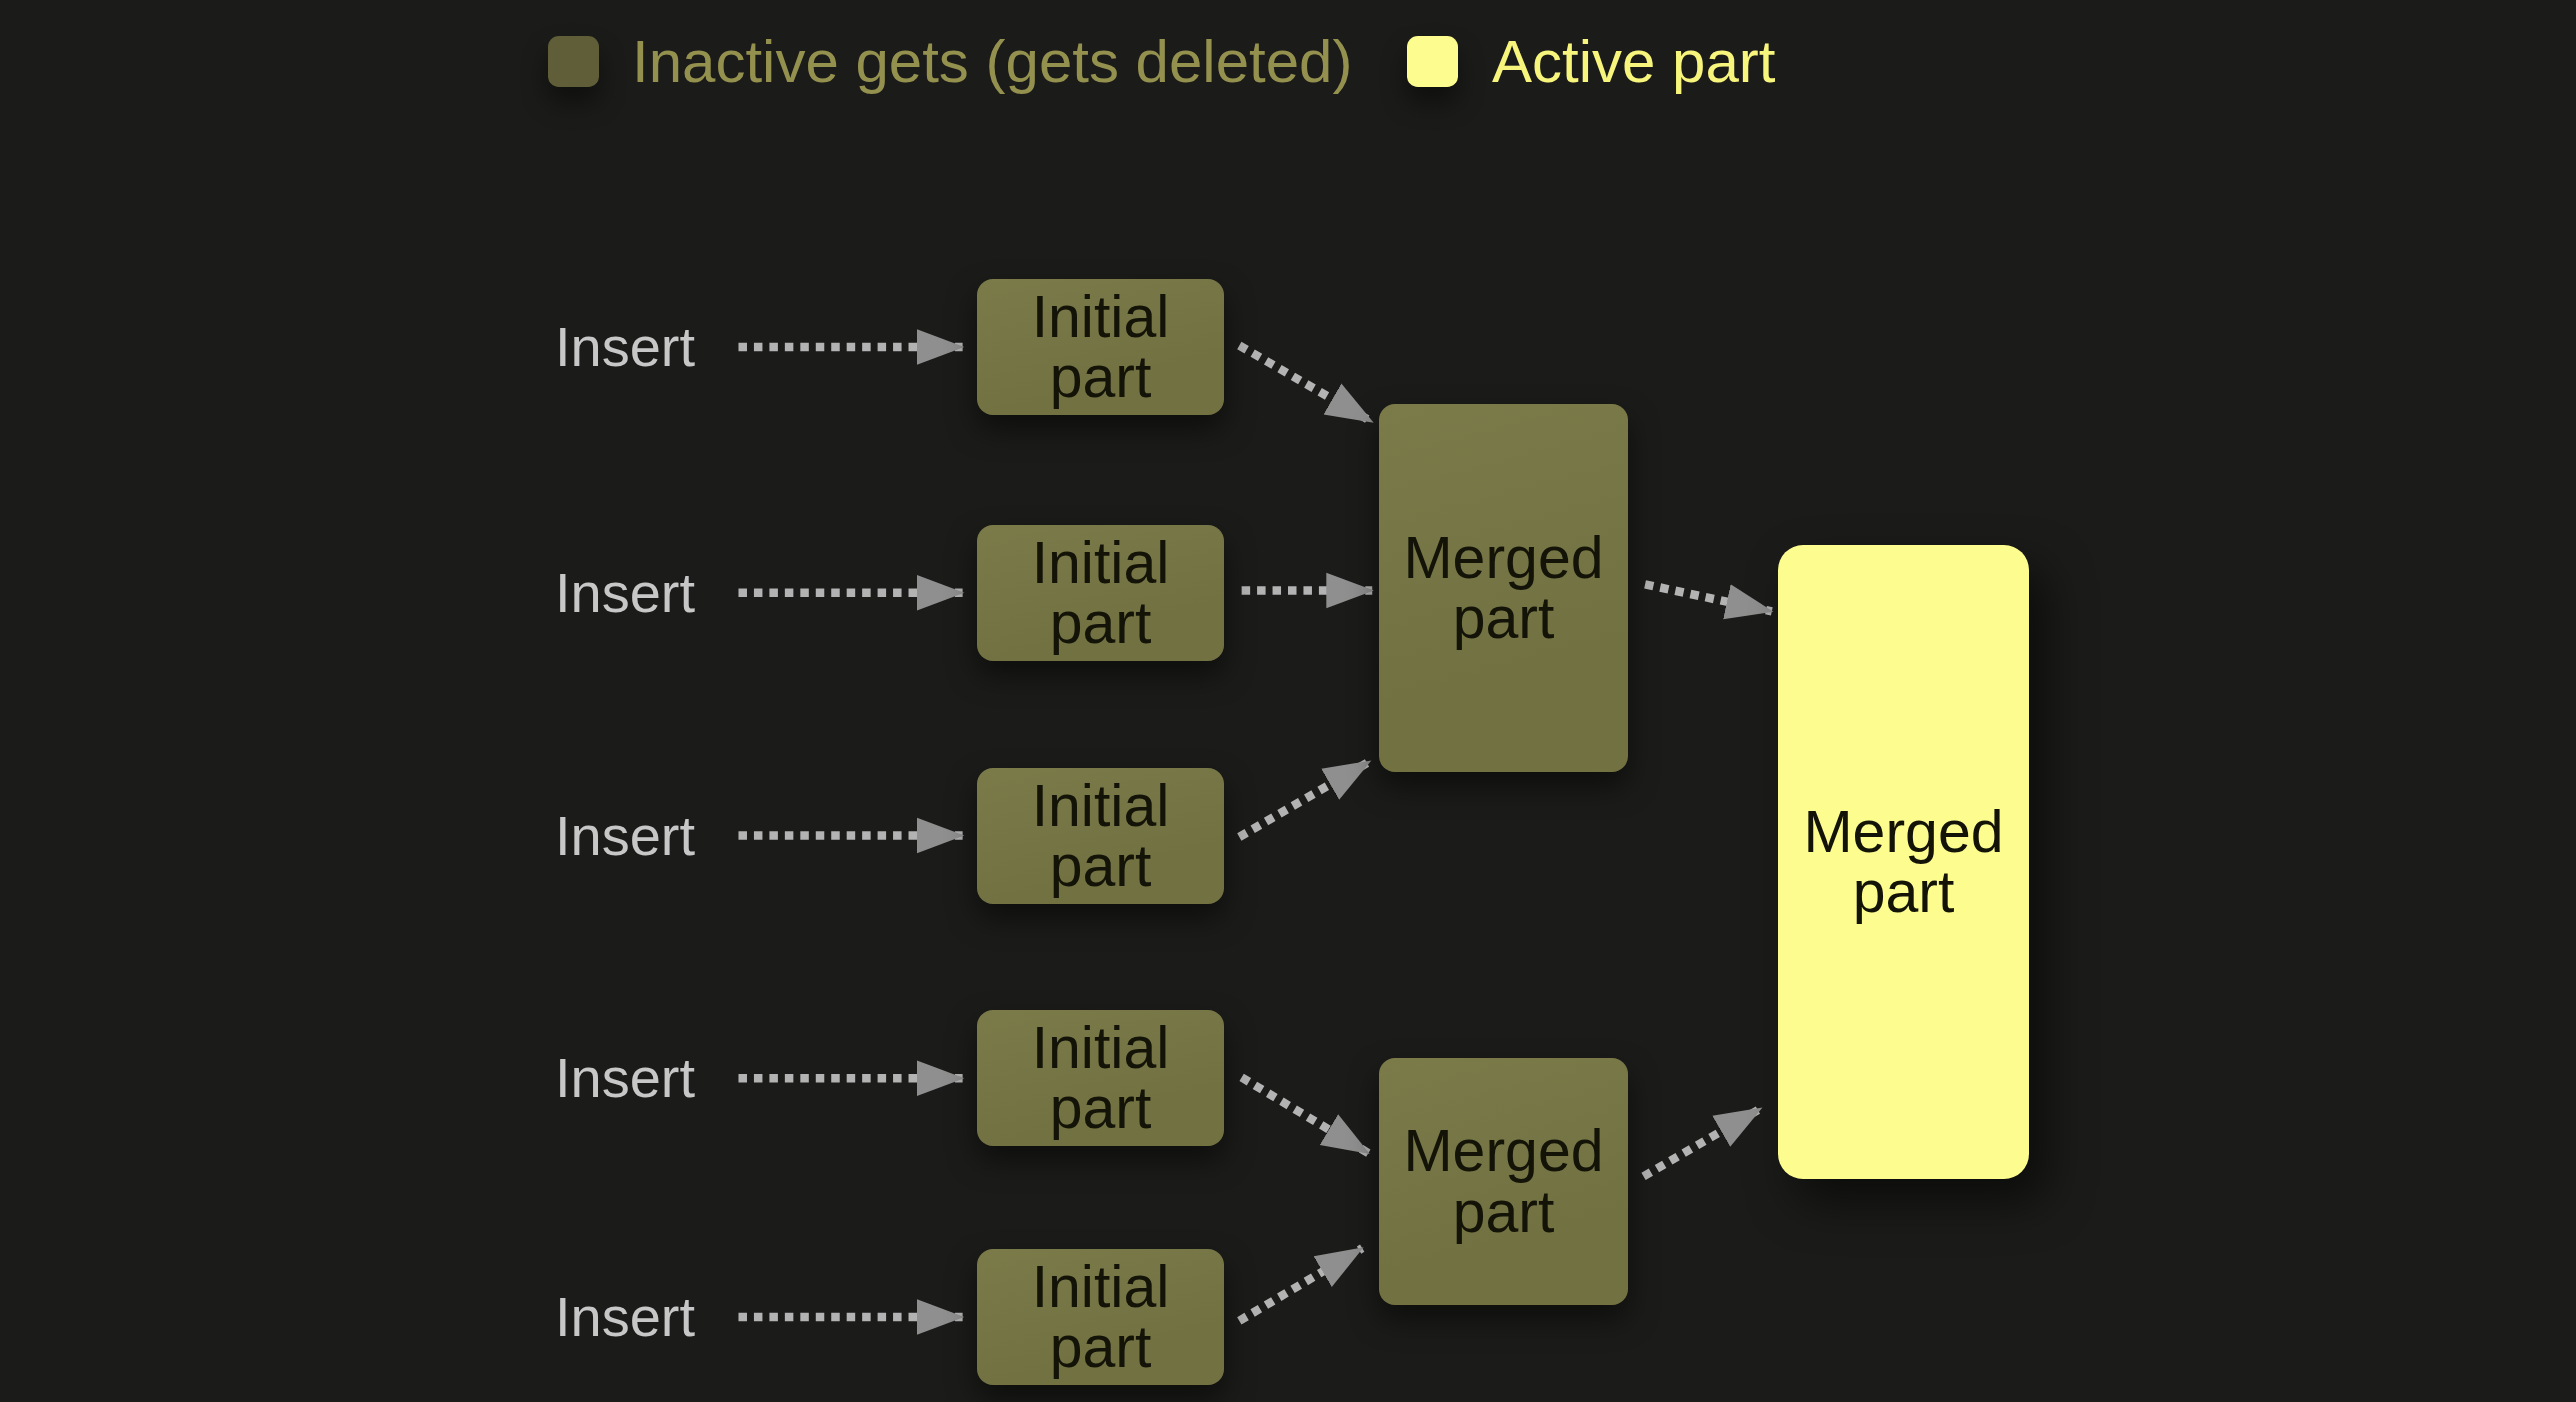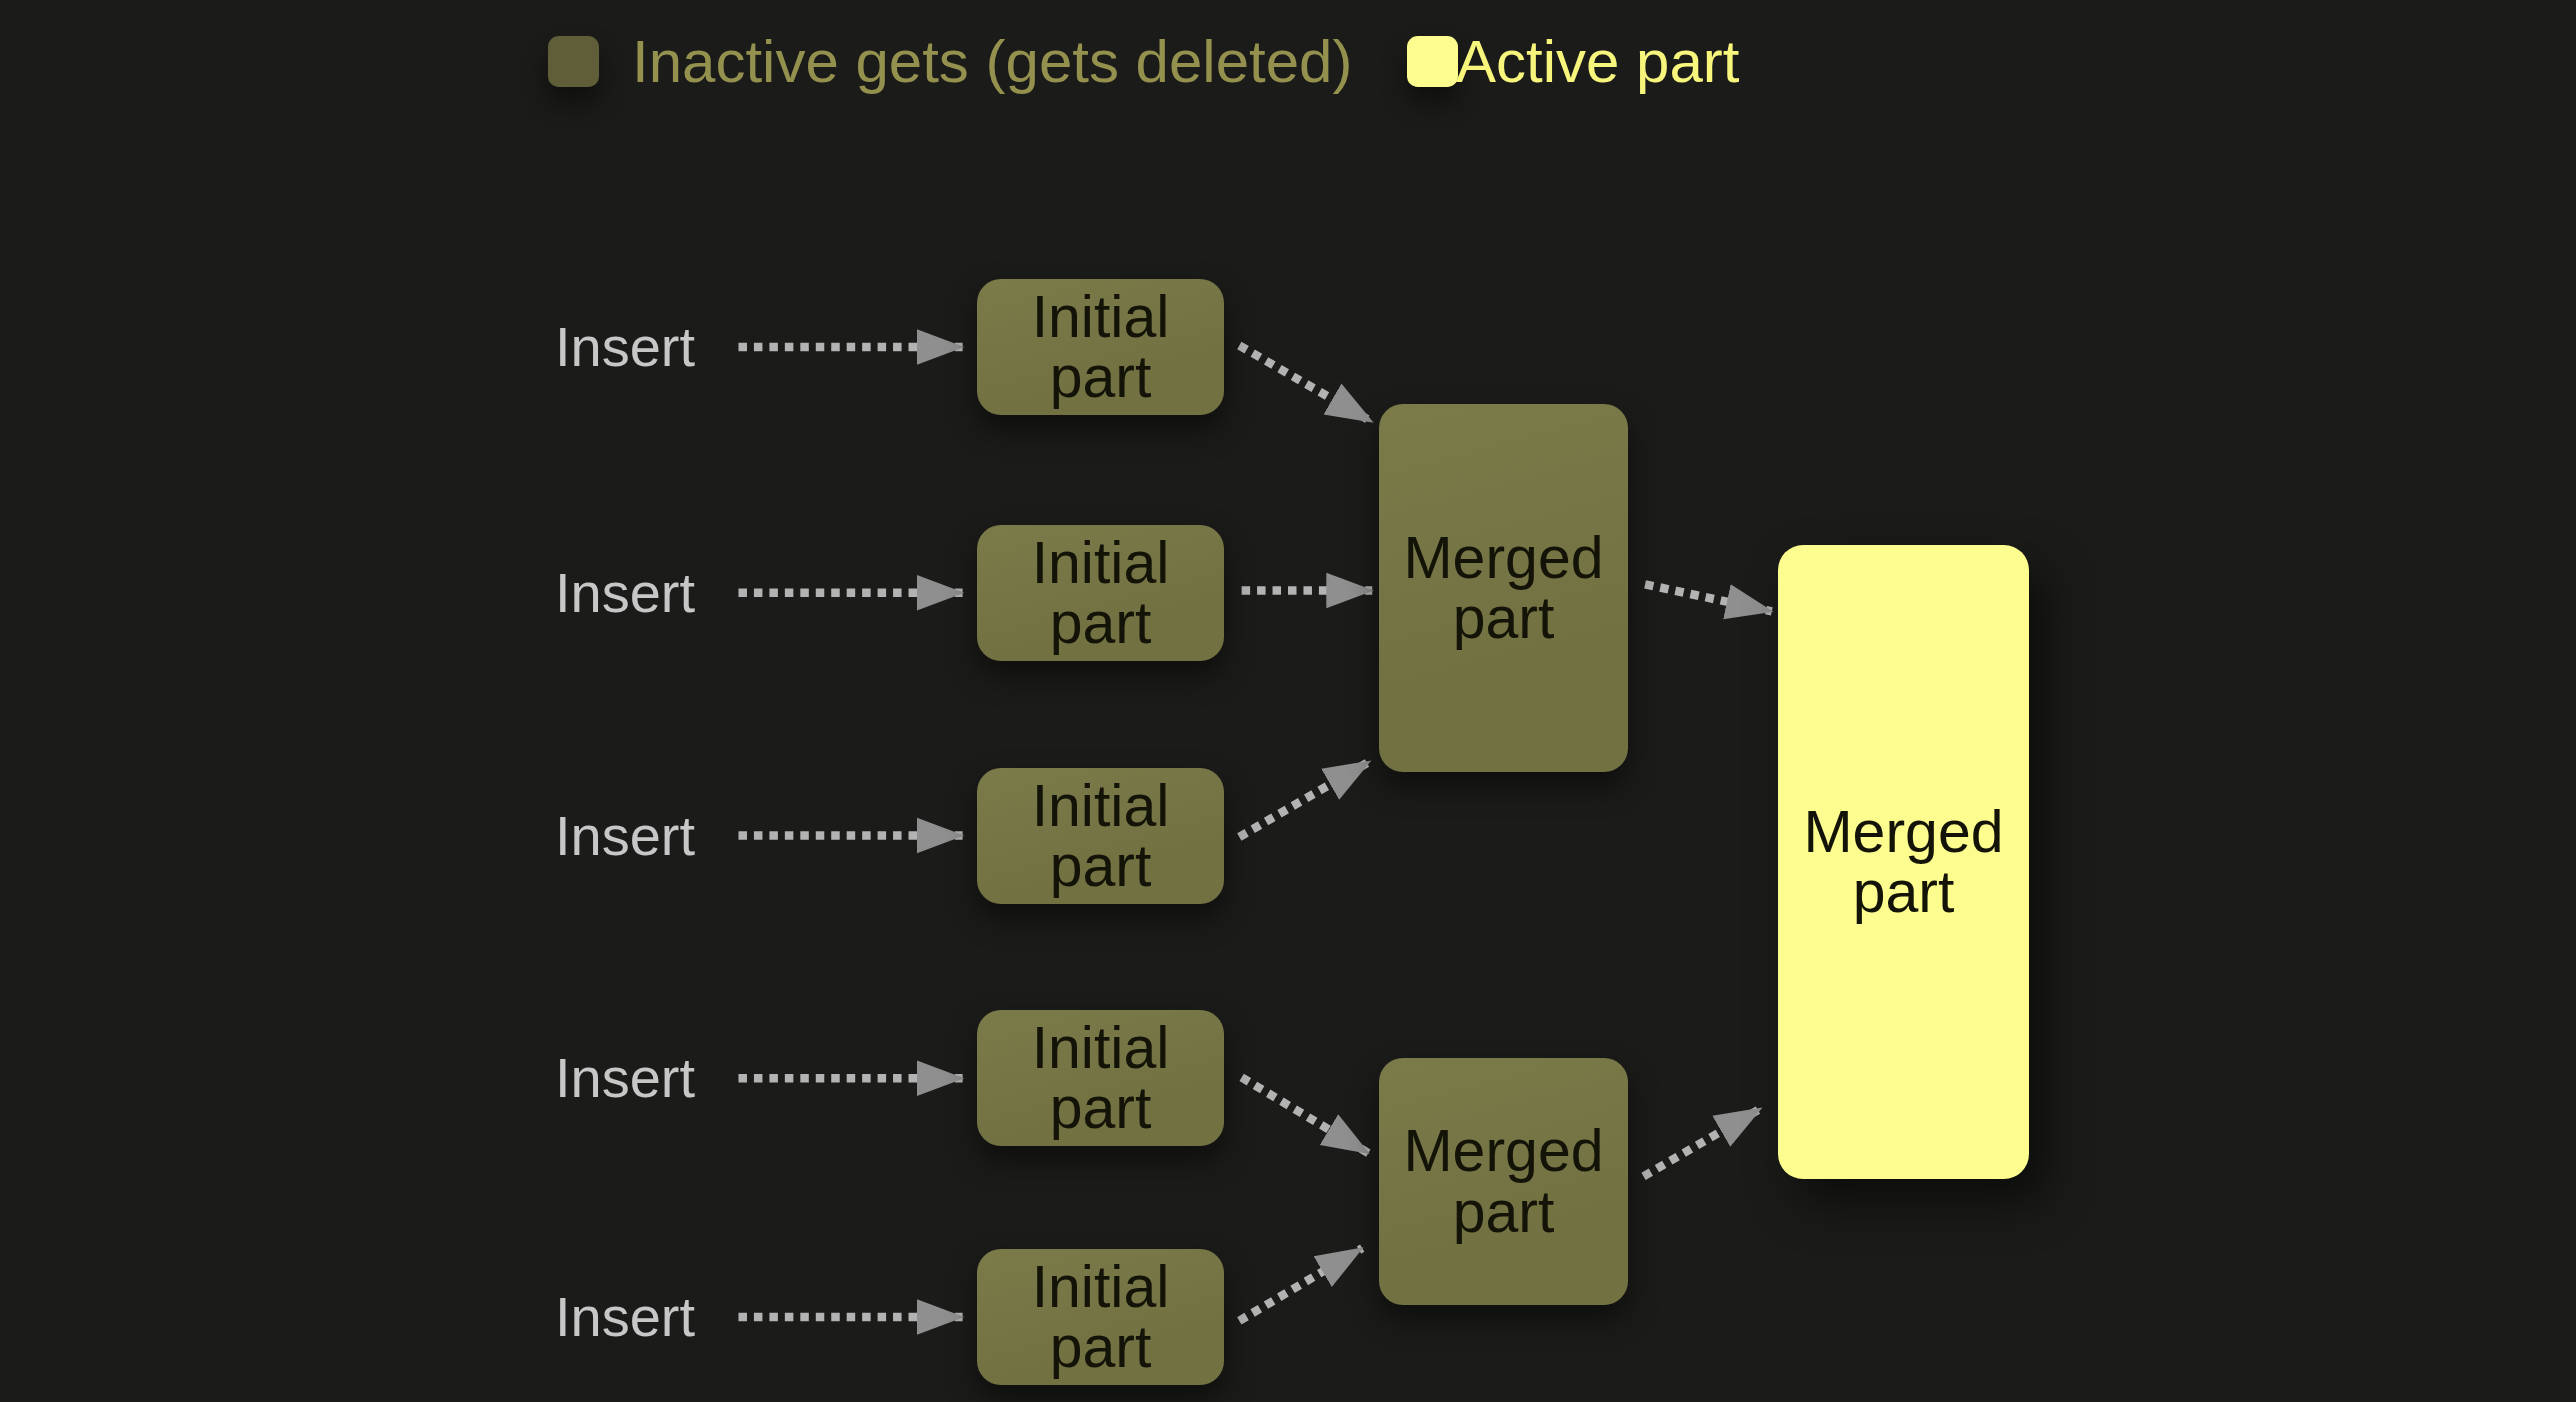--- a/index.html
+++ b/index.html
@@ -31,33 +31,33 @@
   .legend-swatch{
     position:absolute;top:36px;width:51px;height:51px;border-radius:10.8px;
     box-shadow:0 15.5px 26px rgba(0,0,0,.45);
   }
   .legend-swatch.inactive{left:548px;background:var(--inactive-swatch);}
   .legend-swatch.active{left:1407px;background:var(--active-fill);}
   .legend-label{
     position:absolute;top:32px;font-size:60px;line-height:60px;white-space:nowrap;
   }
   .legend-label.inactive{left:632px;color:var(--inactive-text);}
-  .legend-label.active{left:1456px;color:var(--active-text);}
+  .legend-label.active{left:1492px;color:var(--active-text);}
 
   
   .insert-label{
     position:absolute;left:555px;font-size:56px;line-height:60px;
     color:var(--insert-text);white-space:nowrap;
   }
 
   
   .node{
     position:absolute;display:flex;align-items:center;justify-content:center;
     text-align:center;font-size:59px;line-height:1.02;color:var(--node-text);
-    border-radius:24px;
+    border-radius:16px;
     box-shadow:0 14px 29px rgba(0,0,0,.5);
   }
   .node.olive{background:linear-gradient(165deg,var(--inactive-fill-light) 0%,var(--inactive-fill) 70%);}
   .node.yellow{background:var(--active-fill);box-shadow:17px 23px 46px rgba(0,0,0,.55);border-radius:25px;}
   .node .lbl{display:block;width:232px;}
 
   .initial{left:977px;width:247px;height:136px;}
   .initial.r1{top:279px;}
   .initial.r2{top:525px;}
   .initial.r3{top:768px;}

